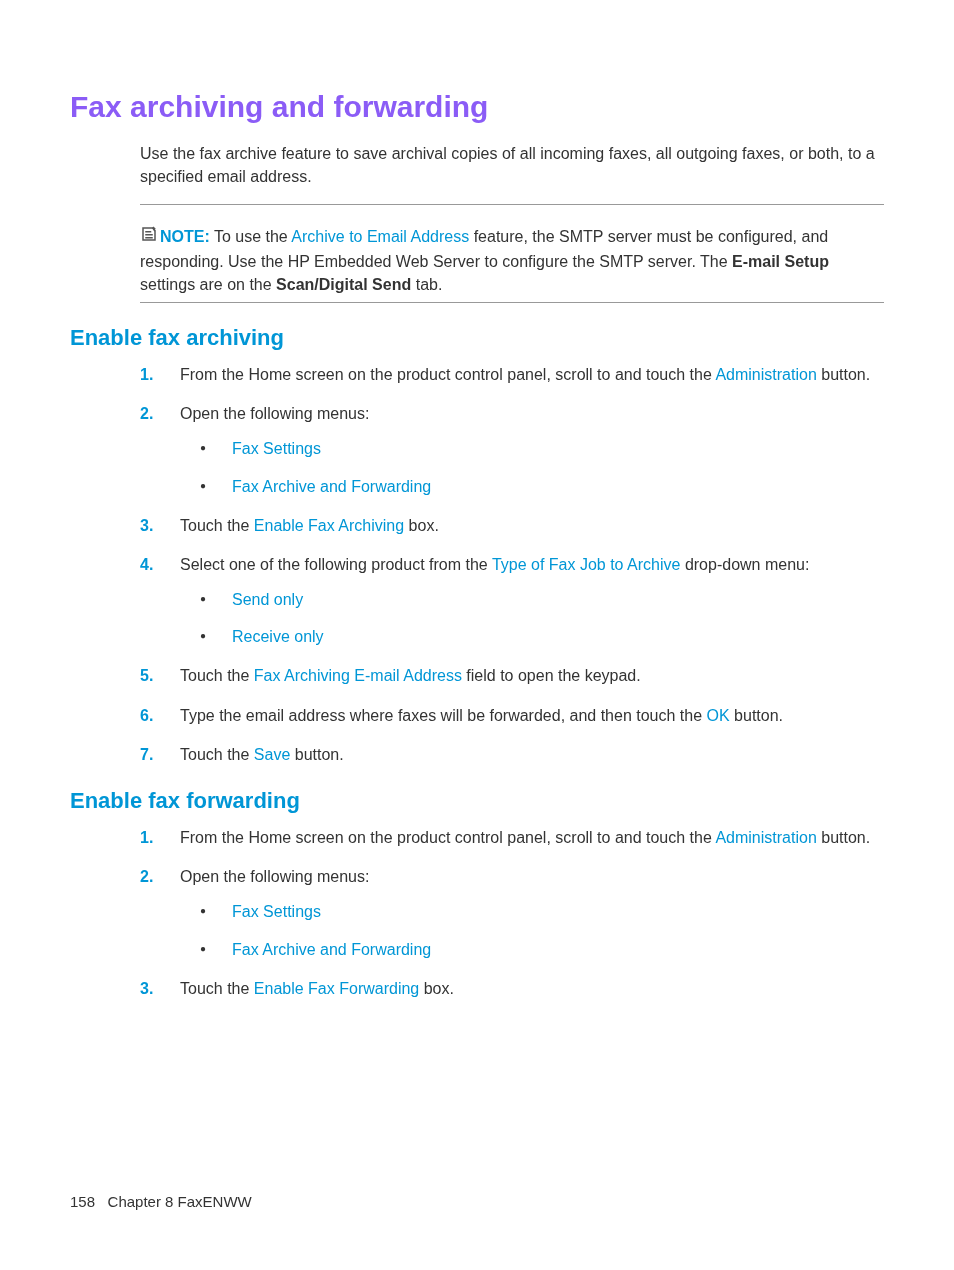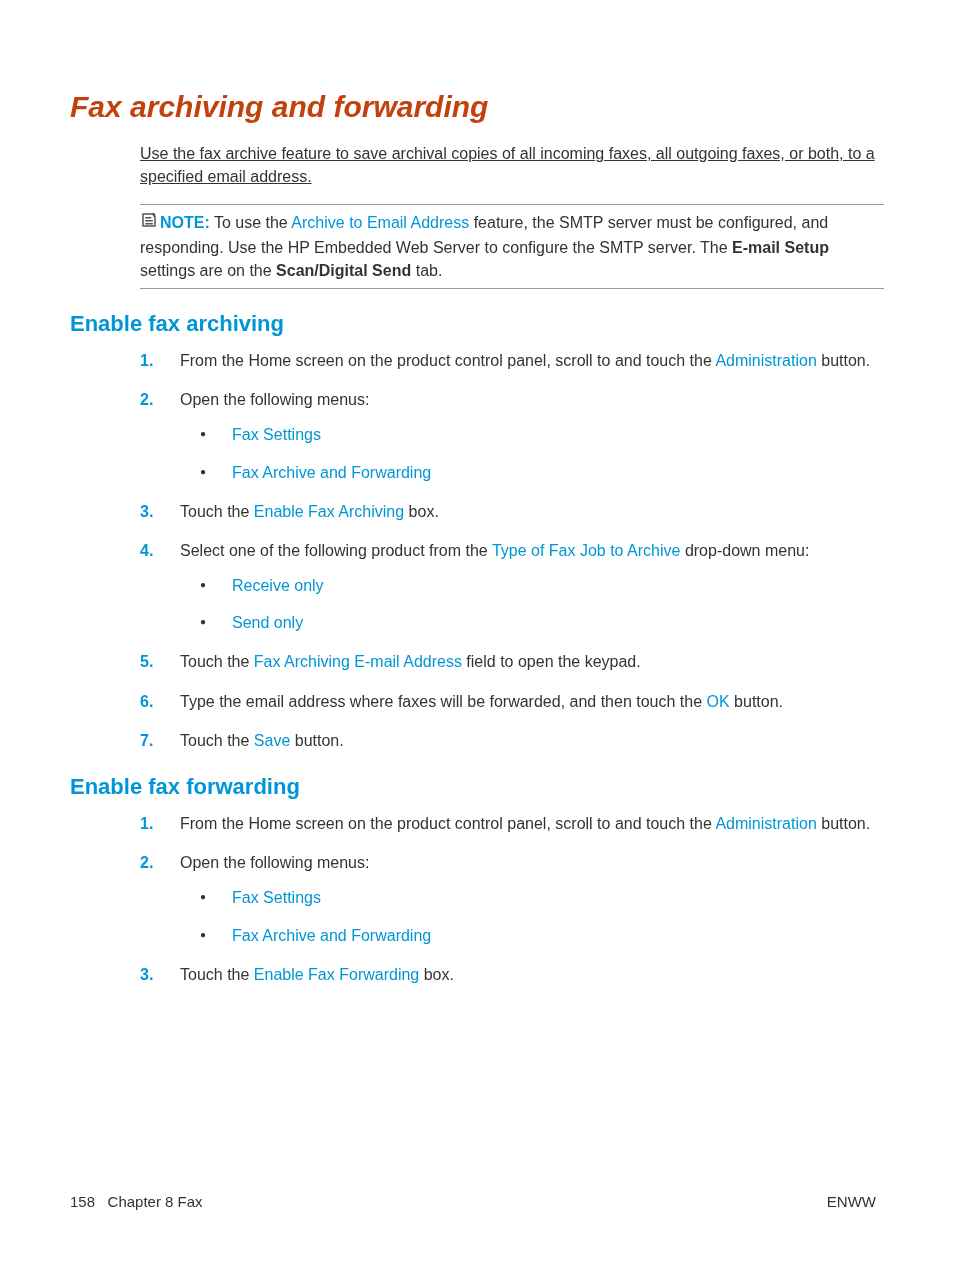--- a/index.html
+++ b/index.html
@@ -16,45 +16,43 @@
     box-sizing: border-box;
   }
   .page {
     padding: 90px 70px 50px 70px;
     box-sizing: border-box;
     height: 100%;
     position: relative;
   }
   h1 {
     font-family: Arial, Helvetica, sans-serif;
-    color: #c2410c;
+    color: #8b5cf6;
     font-weight: bold;
     font-size: 30px;
     margin: 0 0 18px 0;
-    font-style: italic;
   }
   h2 {
     font-family: Arial, Helvetica, sans-serif;
     color: #0096d6;
     font-weight: bold;
     font-size: 22px;
     margin: 22px 0 12px 0;
   }
   p {
     margin: 0 0 16px 0;
     line-height: 1.45;
   }
   .indent {
     margin-left: 70px;
-    text-decoration: underline;
   }
   .note-block {
     border-top: 1px solid #999;
     border-bottom: 1px solid #999;
-    padding: 6px 0 6px 0;
+    padding: 20px 0 6px 0;
     margin-left: 70px;
     margin-bottom: 16px;
     line-height: 1.45;
   }
   .note-icon {
     display: inline-block;
     vertical-align: top;
     margin-right: 2px;
   }
   .link { color: #0096d6; }
@@ -96,21 +94,21 @@
     font-size: 10px;
     top: 4px;
   }
   .footer {
     position: absolute;
     bottom: 60px;
     left: 70px;
     right: 78px;
     font-size: 15px;
     display: flex;
-    justify-content: space-between;
+    justify-content: flex-start;
   }
   .bold { font-weight: bold; }
 </style>
 </head>
 <body>
 
 <div class="page">
 
   <h1>Fax archiving and forwarding</h1>
 
@@ -138,22 +136,22 @@
         <li><span class="link">Fax Settings</span></li>
         <li><span class="link">Fax Archive and Forwarding</span></li>
       </ul>
     </li>
     <li>
       <span>Touch the </span><span class="link">Enable Fax Archiving</span><span> box.</span>
     </li>
     <li>
       <span>Select one of the following product from the </span><span class="link">Type of Fax Job to Archive</span><span> drop-down menu:</span>
       <ul class="bullets">
+        <li><span class="link">Send only</span><span></span></li>
         <li><span class="link">Receive only</span><span></span></li>
-        <li><span class="link">Send only</span><span></span></li>
       </ul>
     </li>
     <li>
       <span>Touch the </span><span class="link">Fax Archiving E-mail Address</span><span> field to open the keypad.</span>
     </li>
     <li>
       <span>Type the email address where faxes will be forwarded, and then touch the </span><span class="link">OK</span><span> button.</span>
     </li>
     <li>
       <span>Touch the </span><span class="link">Save</span><span> button.</span>

